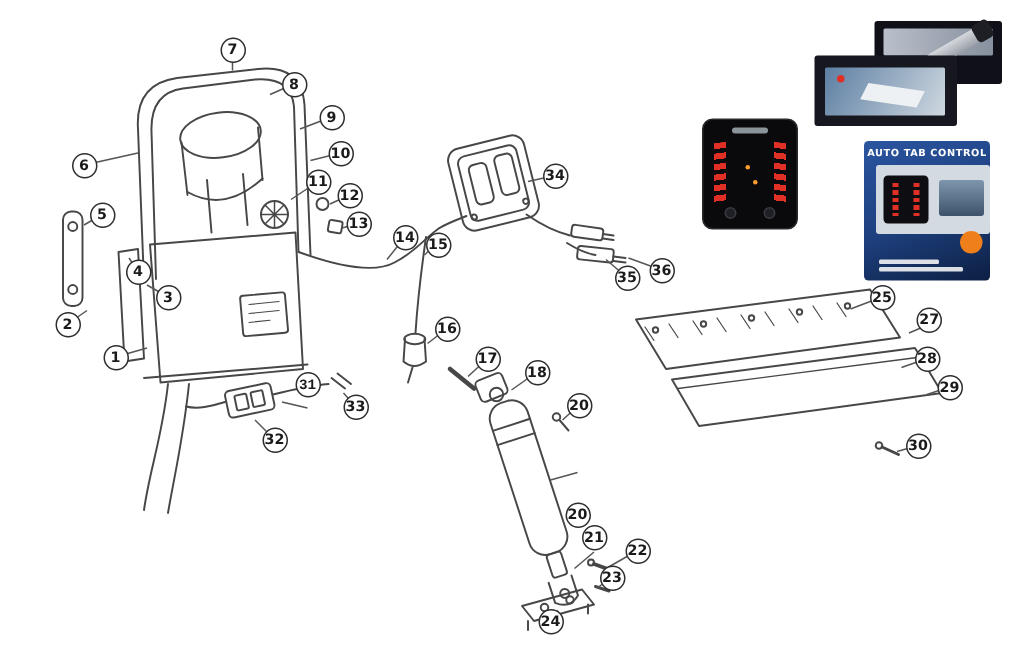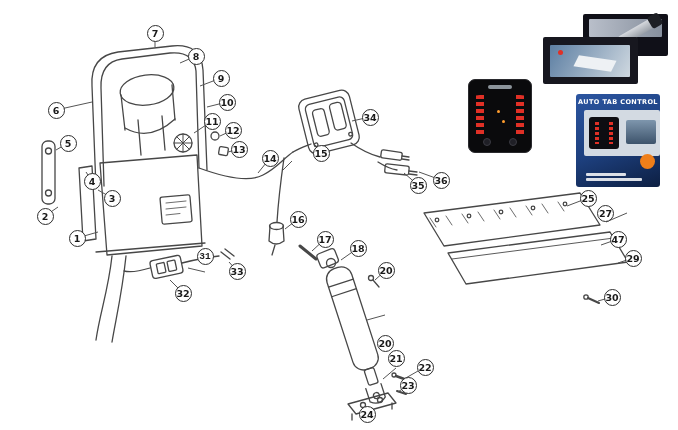--- a/index.html
+++ b/index.html
@@ -212,36 +212,36 @@
       <div class="callout" style="left: 203.5px; top: 112.5px;">11</div>
       <div class="callout" style="left: 224.5px; top: 121.5px;">12</div>
       <div class="callout" style="left: 230.5px; top: 140.5px;">13</div>
       <div class="callout" style="left: 47.5px; top: 101.5px;">6</div>
       <div class="callout" style="left: 59.5px; top: 134.5px;">5</div>
       <div class="callout" style="left: 83.5px; top: 172.5px;">4</div>
       <div class="callout" style="left: 103.5px; top: 189.5px;">3</div>
       <div class="callout" style="left: 36.5px; top: 207.5px;">2</div>
       <div class="callout" style="left: 68.5px; top: 229.5px;">1</div>
       <div class="callout" style="left: 261.5px; top: 149.5px;">14</div>
-      <div class="callout" style="left: 283.5px; top: 145px; margin-left: 29px;">15</div>
+      <div class="callout" style="left: 283.5px; top: 155px;">15</div>
       <div class="callout" style="left: 361.5px; top: 108.5px;">34</div>
       <div class="callout" style="left: 409.5px; top: 176.5px;">35</div>
       <div class="callout" style="left: 432.5px; top: 171.5px;">36</div>
       <div class="callout" style="left: 289.5px; top: 210.5px; text-align: right;">16</div>
       <div class="callout" style="left: 316.5px; top: 230.5px;">17</div>
       <div class="callout" style="left: 349.5px; top: 239.5px;">18</div>
       <div class="callout" style="left: 377.5px; top: 261.5px;">20</div>
       <div class="callout" style="left: 376.5px; top: 306.5px; margin-top: 28px;">20</div>
       <div class="callout" style="left: 387.5px; top: 350px;">21</div>
       <div class="callout" style="left: 416.5px; top: 358.5px;">22</div>
       <div class="callout" style="left: 399.5px; top: 376.5px;">23</div>
       <div class="callout" style="left: 358.5px; top: 405.5px;">24</div>
       <div class="callout" style="left: 579.5px; top: 189.5px;">25</div>
-      <div class="callout" style="left: 597px; top: 204.5px;">27</div>
-      <div class="callout" style="left: 609.5px; top: 230.5px;">47</div>
+      <div class="callout" style="left: 611px; top: 204.5px;">27</div>
+      <div class="callout" style="left: 609.5px; top: 230.5px;">28</div>
       <div class="callout" style="left: 624.5px; top: 249.5px;">29</div>
       <div class="callout" style="left: 603.5px; top: 288.5px;">30</div>
       <div class="callout" style="left: 196.5px; top: 248px; font-family: Liberation Mono, monospace;">31</div>
       <div class="callout" style="left: 228.5px; top: 262.5px;">33</div>
       <div class="callout" style="left: 174.5px; top: 284.5px;">32</div>
     </div>
 
   <div class="photo-collage">
     <div class="box-back">
       <div class="box-back-strip"></div>

